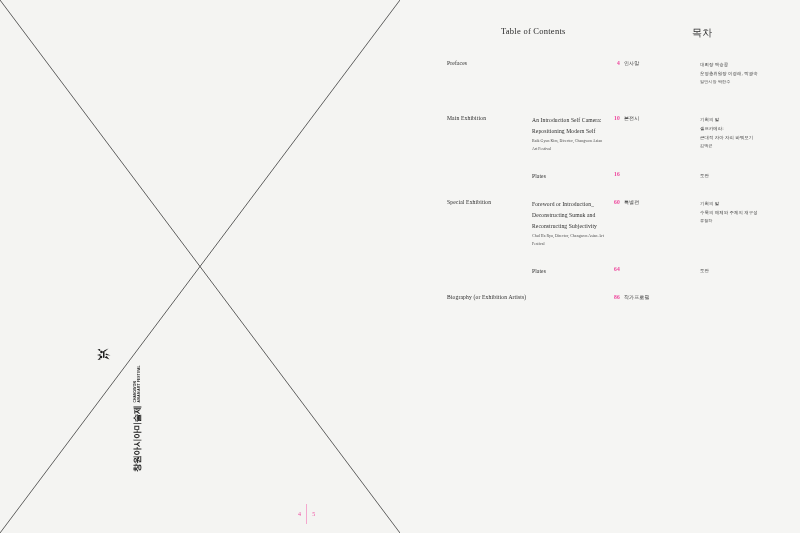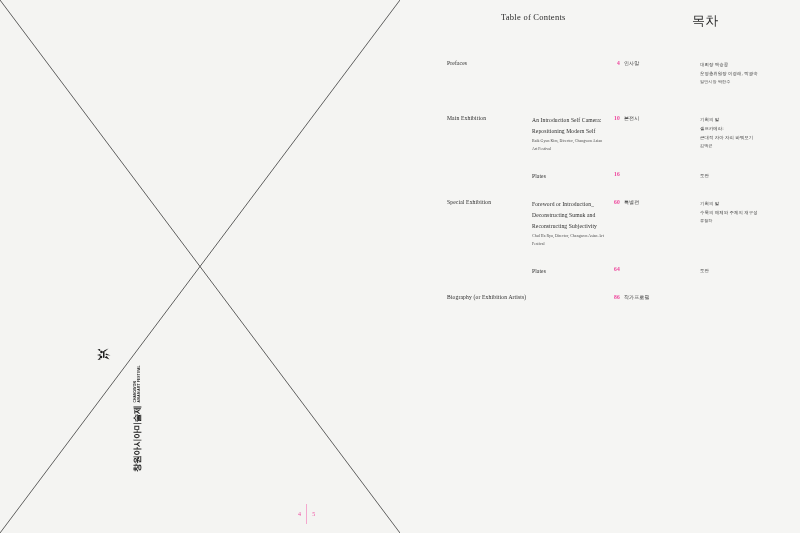--- a/index.html
+++ b/index.html
@@ -81,30 +81,30 @@
   }
 
   
   .page-right{
     position:relative;
     width:400px;height:533px;
     background:#f5f5f3;
     flex:0 0 400px;
   }
   .toc-head{
-    position:absolute;top:12px;left:0;width:400px;height:16px;
+    position:absolute;top:26px;left:0;width:400px;height:16px;
   }
   .toc-head .en{
     position:absolute;left:101px;top:0;
     font-size:8.5px;letter-spacing:0.25px;color:#2b2b2b;
   }
   .toc-head .ko{
     position:absolute;left:292px;top:0;
     font-family:Liberation Sans, sans-serif;
-    font-size:13px;color:#2b2b2b;letter-spacing:0.3px;
+    font-size:10px;color:#2b2b2b;letter-spacing:0.3px;
   }
 
   .toc-list{
     position:absolute;left:0;top:60px;width:400px;
   }
   .toc-row{
     position:relative;
     width:400px;
     margin-bottom:9px;
     min-height:12px;

